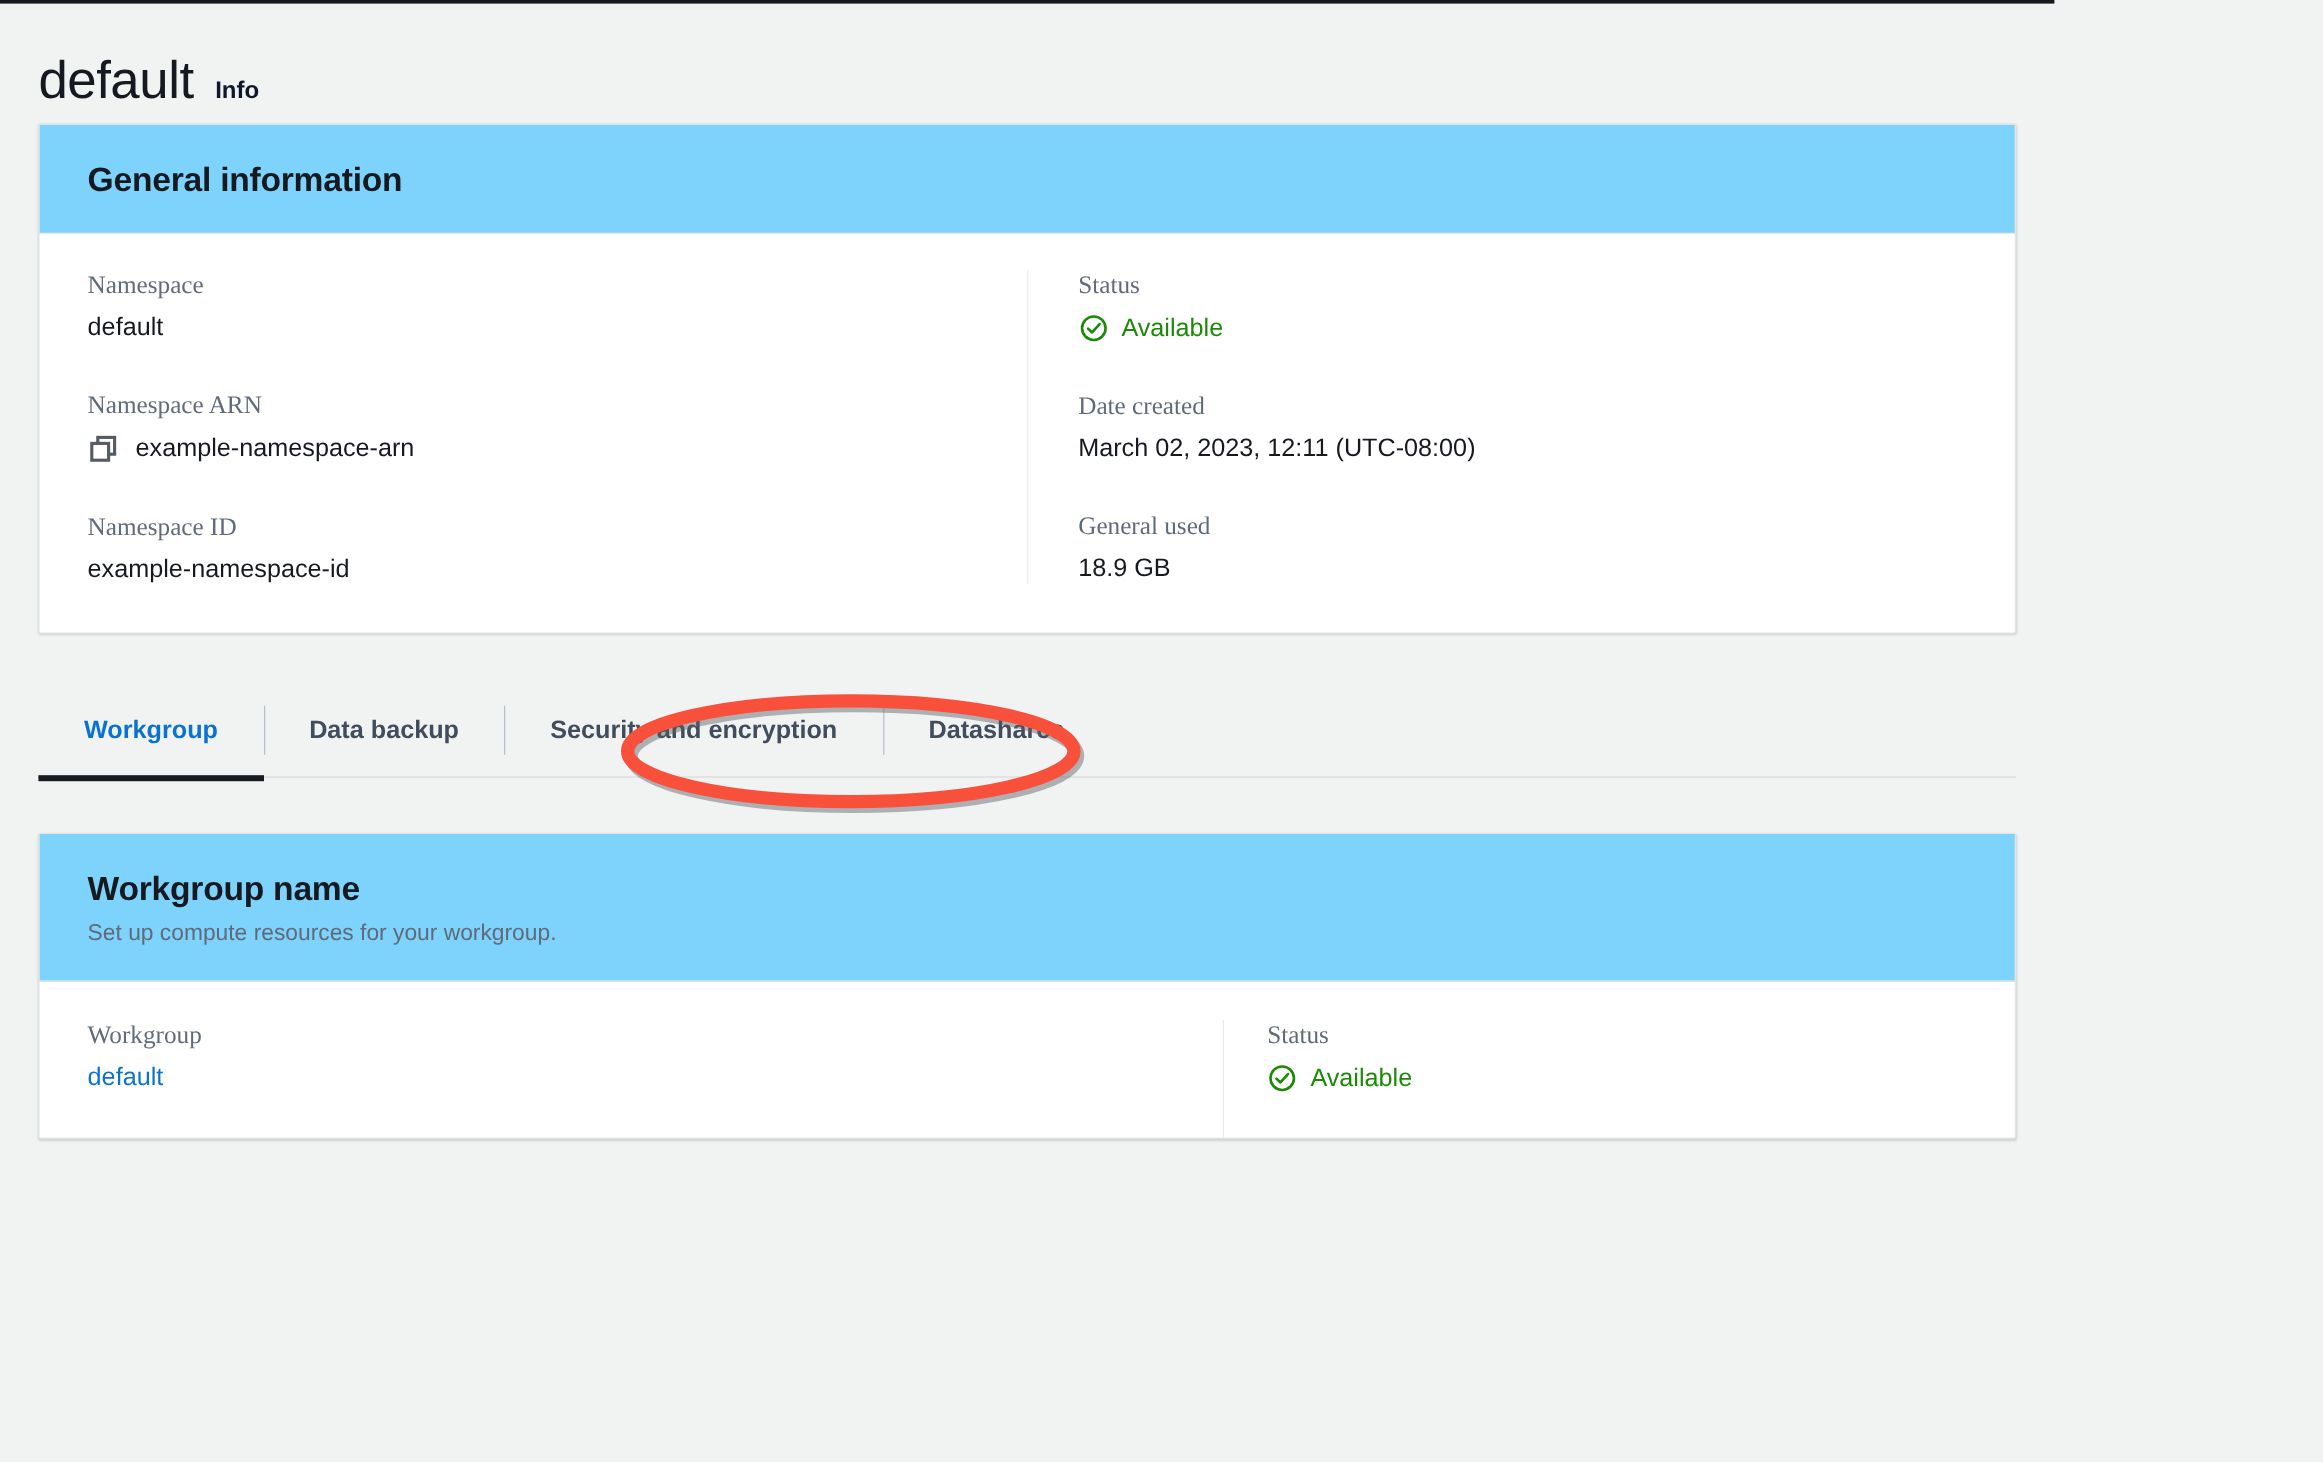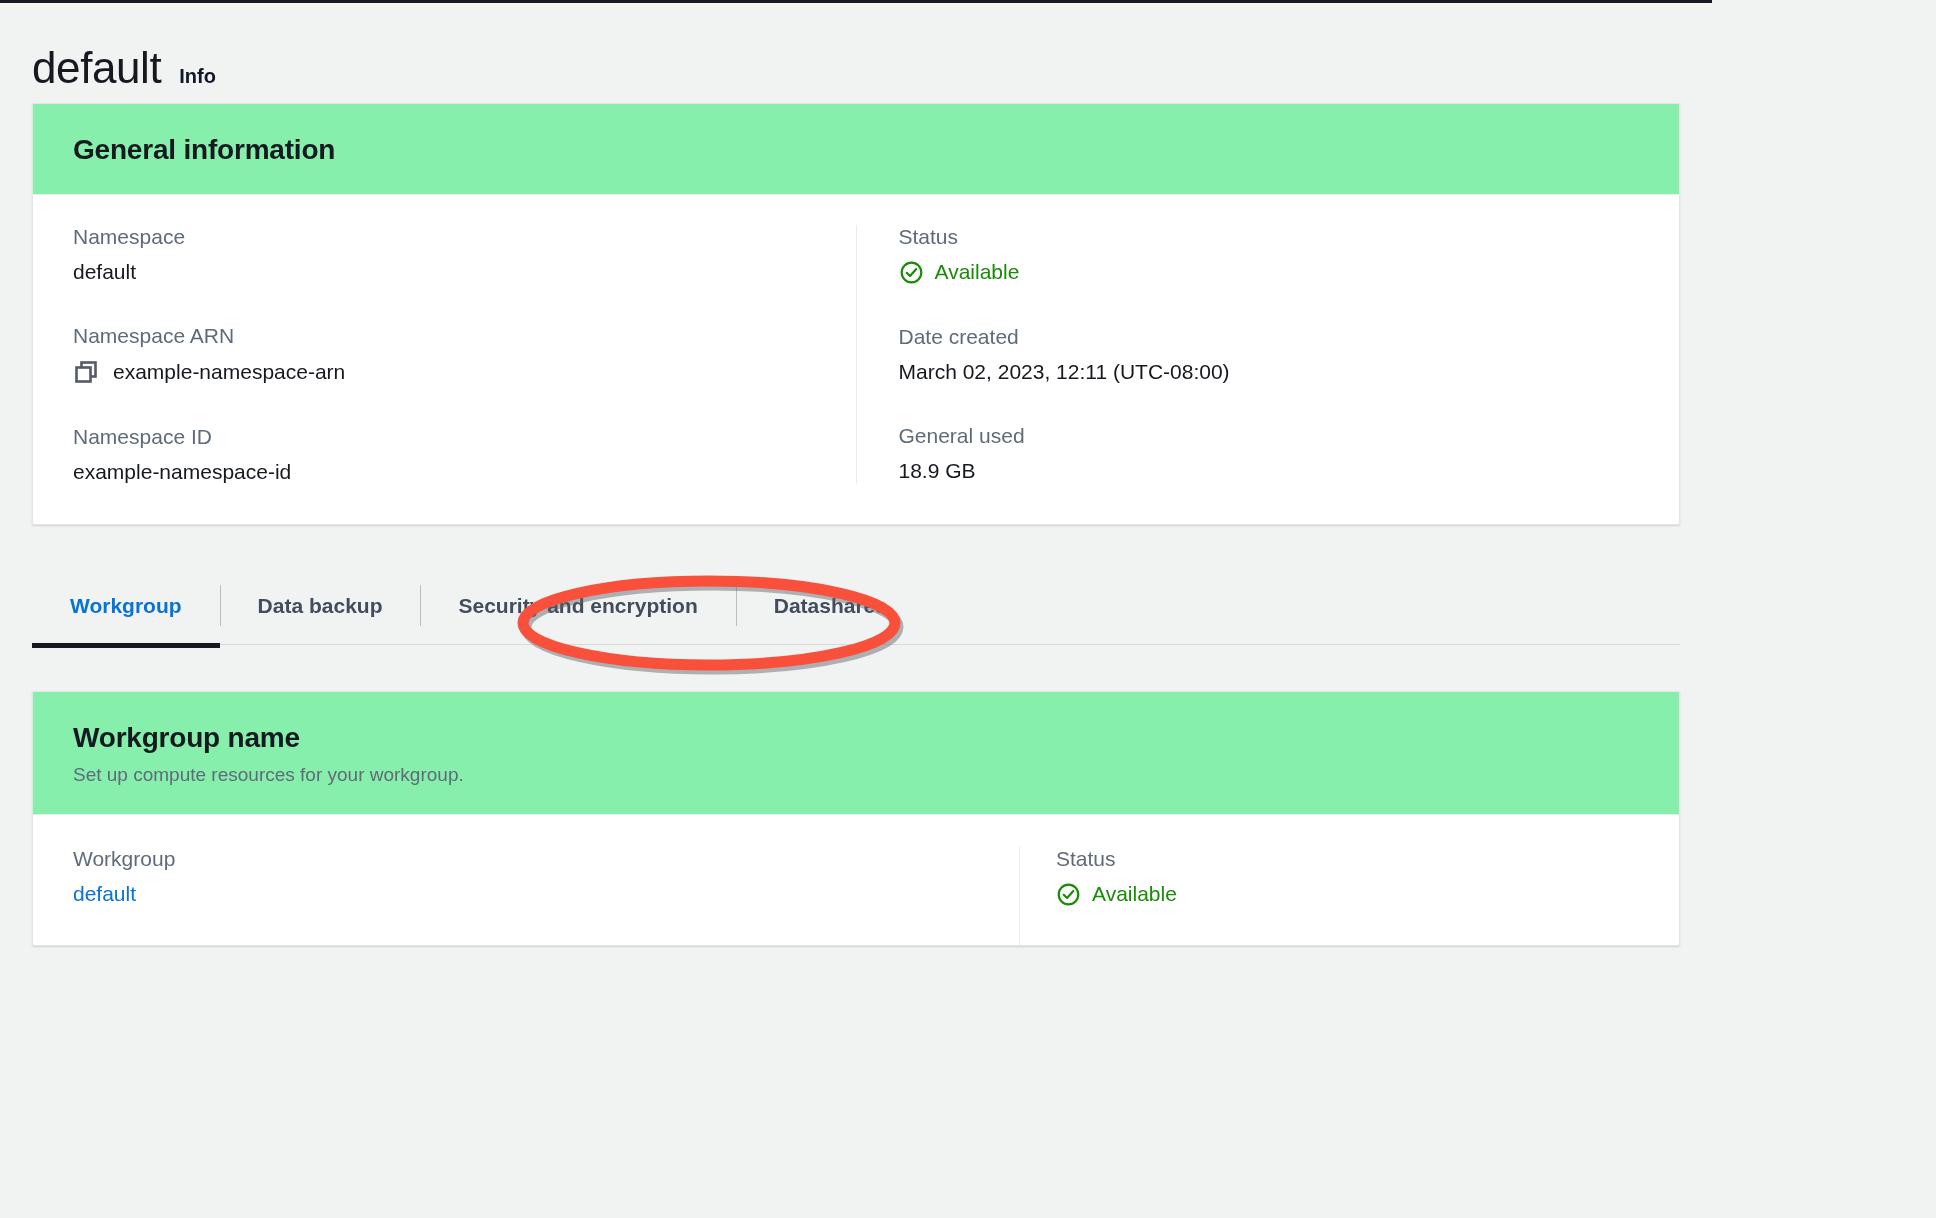--- a/index.html
+++ b/index.html
@@ -44,21 +44,21 @@
 
   
   .card {
     background: #ffffff;
     border: 1px solid #e4e6e6;
     border-radius: 2px;
     box-shadow: 0 1px 2px rgba(0,0,0,0.14);
     margin: 0 32px;
   }
   .card-header {
-    background: #86efac;
+    background: #7dd3fc;
     border-bottom: 1px solid #e9ebed;
     padding: 30px 58px 28px 40px;
   }
   .card-header h2 {
     font-size: 28px;
     font-weight: 700;
     color: #16191f;
     letter-spacing: -0.2px;
   }
   .card-header .sub {
@@ -82,34 +82,35 @@
   }
   .col.left { padding-right: 42px; }
 
   .field { margin-bottom: 40px; }
   .field:last-child { margin-bottom: 0; }
   .field-label {
     font-size: 21px;
     color: #5f6b7a;
     margin-bottom: 11px;
     font-weight: 400;
+    font-family: Liberation Serif, serif;
   }
   .field-value {
     font-size: 21px;
     color: #16191f;
     display: flex;
     align-items: center;
     gap: 14px;
   }
   .field-value.link { color: #0972d3; cursor: pointer; }
 
   
   .status {
     display: inline-flex;
-    align-items: flex-start;
+    align-items: center;
     gap: 11px;
     font-size: 21px;
     color: #1a8a07;
   }
   .status svg { display: block; }
 
   
   .copy-icon { display: inline-flex; align-items: center; cursor: pointer; }
   .copy-icon svg { display: block; }
 

